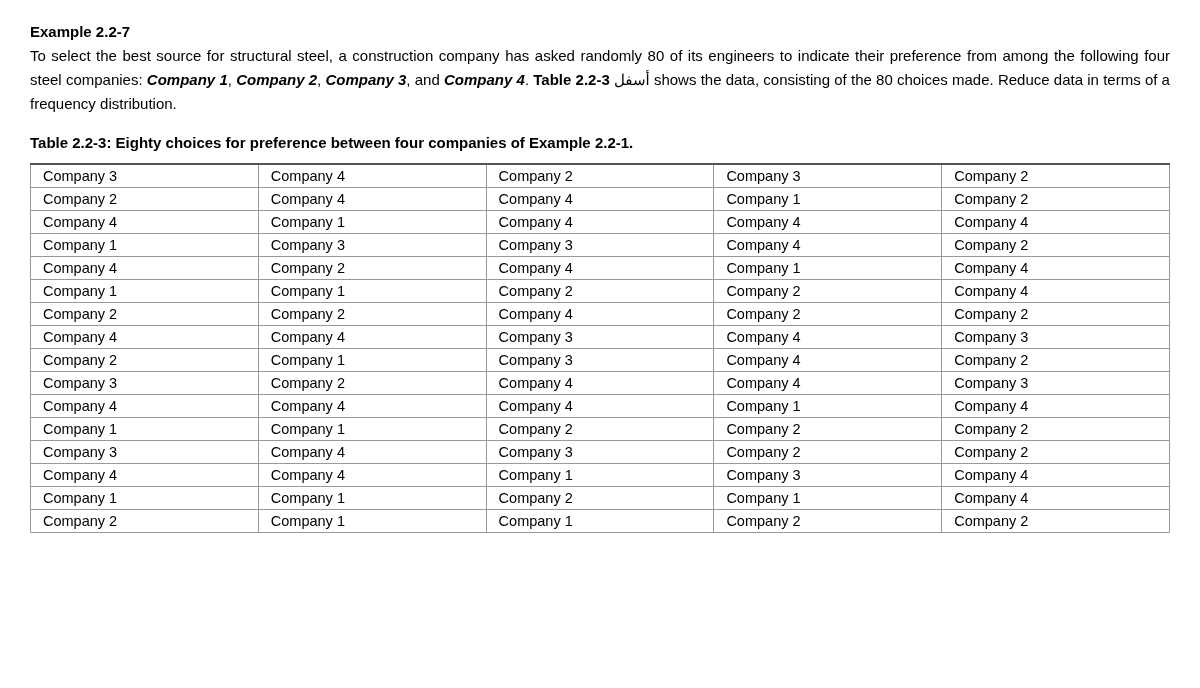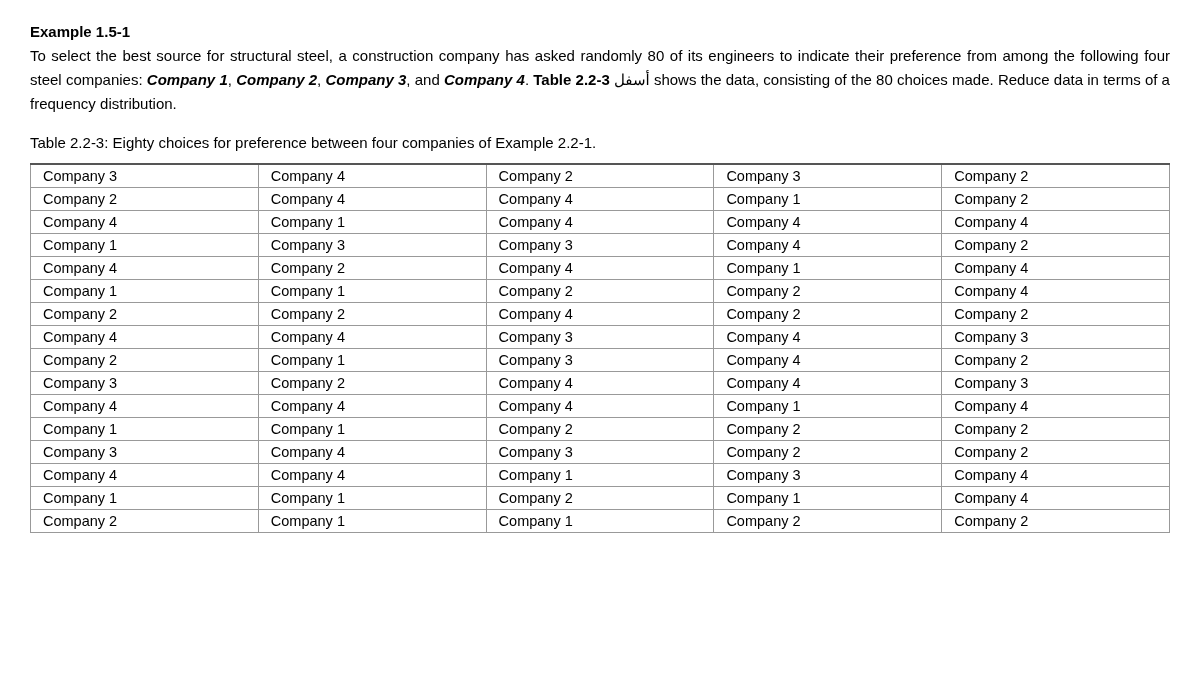--- a/index.html
+++ b/index.html
@@ -13,21 +13,21 @@
       min-height: 688px;
     }
     .intro-text {
       line-height: 1.6;
       margin-bottom: 16px;
       text-align: justify;
     }
     .intro-text .bold { font-weight: bold; }
     .intro-text .bold-italic { font-weight: bold; font-style: italic; }
     .table-title {
-      font-weight: normal;
+      font-weight: bold;
       margin-bottom: 8px;
       line-height: 1.5;
     }
     table {
       border-collapse: collapse;
       width: 100%;
     }
     td {
       border: 1px solid #999;
       padding: 3px 12px;
@@ -36,21 +36,21 @@
     }
     tr:first-child td {
       border-top: 2px solid #555;
     }
   </style>
 </head>
 <body>
 
 <div>
   <p class="intro-text">
-    <span class="bold">Example 1.5-1</span><br>
+    <span class="bold">Example 2.2-7</span><br>
     <span>To select the best source for structural steel, a construction company has asked randomly 80 of its engineers to indicate their preference from among the following four steel companies: <span class="bold-italic">Company 1</span>, <span class="bold-italic">Company 2</span>, <span class="bold-italic">Company 3</span>, and <span class="bold-italic">Company 4</span>. <span class="bold">Table 2.2-3</span> أسفل shows the data, consisting of the 80 choices made. Reduce data in terms of a frequency distribution.</span>
   </p>
 </div>
 
 <div class="table-title">
   <span>Table  2.2-3:  Eighty choices for preference between four companies of Example 2.2-1.</span>
 </div>
 
 <table>
   <tbody id="table-body">

